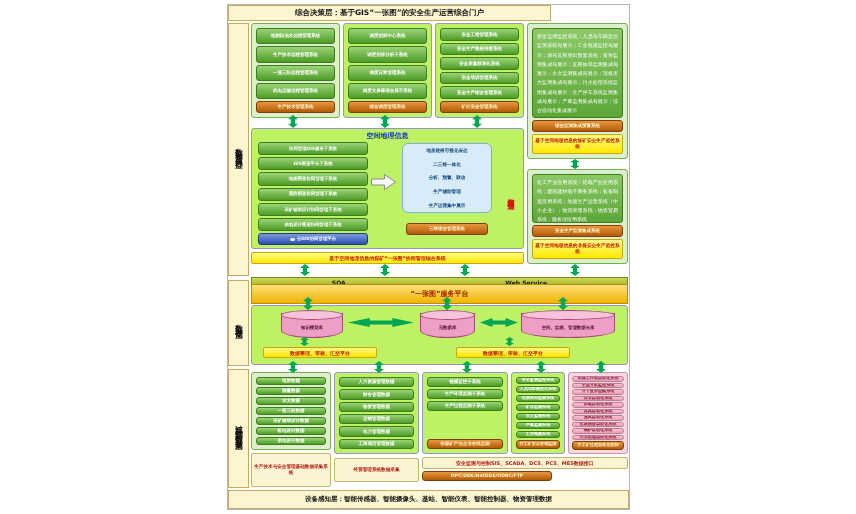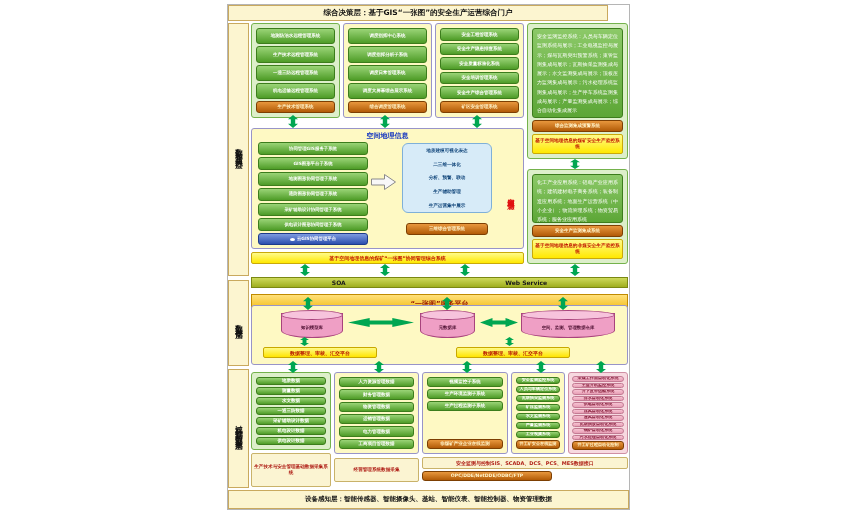--- a/index.html
+++ b/index.html
@@ -4,21 +4,21 @@
 <style>
 *{box-sizing:border-box;margin:0;padding:0}
 html,body{background:#fff}
 body{width:856px;height:514px;position:relative;overflow:hidden;font-family:"DejaVu Sans",sans-serif;color:#111}
 .abs{position:absolute}
 .frame{position:absolute;left:227px;top:4px;width:403px;height:506px;border:1px solid #b5b5b5;background:#fff}
 .banner{position:absolute;background:#fcf5d0;border:1px solid #c9a95e;display:flex;align-items:center;justify-content:center;font-weight:bold;text-align:center}
 .side{position:absolute;background:#fcf5d0;border:1px solid #c9a95e;display:flex;align-items:center;justify-content:center;writing-mode:vertical-rl;text-orientation:upright;font-weight:bold;font-size:7.5px;letter-spacing:2px}
 .panel{position:absolute;display:flex;flex-direction:column;gap:2px;padding:4px;border-radius:3px}
 .p-green{background:#ddefca;border:1px solid #74b24c}
-.p-purple{background:#fef9c3;border:1px solid #9894c8}
+.p-purple{background:#bef264;border:1px solid #9894c8}
 .p-pink{background:#f7d9e0;border:1px solid #cf8fa4}
 .vlist{display:contents}
 .item{display:flex;align-items:center;justify-content:center;text-align:center;border-radius:3px;font-size:4.5px;line-height:1.2;padding:1px 2px;font-weight:bold;overflow:hidden}
 .i-green{background:linear-gradient(#9ad477,#4e9c27);border:1px solid #3c7d1c;color:#fff;flex:1}
 .i-orange{background:linear-gradient(#e8973d,#b25b07);border:1px solid #7d3f02;color:#fff3c8}
 .i-blue{background:linear-gradient(#7d9ae0,#2c4fae);border:1px solid #1d3a8a;color:#fff;gap:2px}
 .i-pink{background:linear-gradient(#f6c3d2,#e89fb6);border:1px solid #c37a93;color:#7e1230;flex:1}
 .action{flex:0 0 auto;height:12px}
 .tb-green{flex:1;background:linear-gradient(#8cc968,#5ca636);border:1px solid #3c7d1c;border-radius:3px;color:#fff;font-size:5px;line-height:1.85;padding:3px 4px;text-align:justify;overflow:hidden}
 .hl{background:linear-gradient(#fffb8a,#ffe800);border:1px solid #c9a90a;color:#c01500;font-weight:bold;display:flex;align-items:center;justify-content:center;text-align:center;font-size:4.7px;line-height:1.3;border-radius:2px}
@@ -47,21 +47,21 @@
 <svg width="0" height="0" style="position:absolute" aria-hidden="true">
   <defs>
     <path id="dbl-v" d="M5 0 L10 4.6 L7.2 4.6 L7.2 9.4 L10 9.4 L5 14 L0 9.4 L2.8 9.4 L2.8 4.6 L0 4.6 Z"></path>
     <path id="dbl-h" d="M0 5 L4.6 0 L4.6 2.8 L9.4 2.8 L9.4 0 L14 5 L9.4 10 L9.4 7.2 L4.6 7.2 L4.6 10 Z"></path>
     <path id="blockarr" d="M1 6 L14 6 L14 1.5 L25 9 L14 16.5 L14 12 L1 12 Z"></path>
   </defs>
 </svg>
 
 <div class="frame"></div>
 
-<div class="banner" style="left:228px;top:5px;width:380px;height:16px;font-size:7.5px">
+<div class="banner" style="left:228px;top:5px;width:323px;height:16px;font-size:7.5px">
     <span>综合决策层：基于GIS“一张图”的安全生产运营综合门户</span>
   </div>
 <div class="banner" style="left:228px;top:490px;width:401px;height:19px;font-size:6.5px">
     <span>设备感知层：智能传感器、智能摄像头、基站、智能仪表、智能控制器、物资管理数据</span>
   </div>
 
 <div class="side" style="left:228px;top:23px;width:21px;height:253px">
     <span>数据整合与执行层</span>
   </div>
 <div class="side" style="left:228px;top:280px;width:21px;height:86px">
@@ -121,21 +121,21 @@
 <div class="panel p-green" style="left:527px;top:169px;width:101px;height:95px">
   <div class="tb-green">化工产业应用系统：铝电产业应用系统；建筑建材电子商务系统；装备制造应用系统；地面生产运营系统（中小企业）；物流管理系统；物资贸易系统；服务业应用系统</div>
   <div class="item i-orange action">安全生产监测集成系统</div>
   <div class="hl" style="height:20px">基于空间地理信息的非煤安全生产监控系统</div>
 </div>
 
 <div class="soa" style="left:251px;top:277px;width:377px;height:11px">
   <span>SOA</span>
   <span>Web Service</span>
 </div>
-<div class="plat" style="left:251px;top:294px;width:377px;height:20px">“一张图”服务平台</div>
+<div class="plat" style="left:251px;top:284px;width:377px;height:20px">“一张图”服务平台</div>
 
 <div class="panel p-purple" style="left:251px;top:305px;width:377px;height:60px"></div>
 <div class="cyl" style="left:281px;top:313px;width:62px;height:25px">
     <span>知识模型库</span>
   </div>
 <div class="cyl" style="left:420px;top:313px;width:55px;height:25px">
     <span>元数据库</span>
   </div>
 <div class="cyl" style="left:521px;top:313px;width:94px;height:25px">
     <span>空间、监测、管理数据仓库</span>

